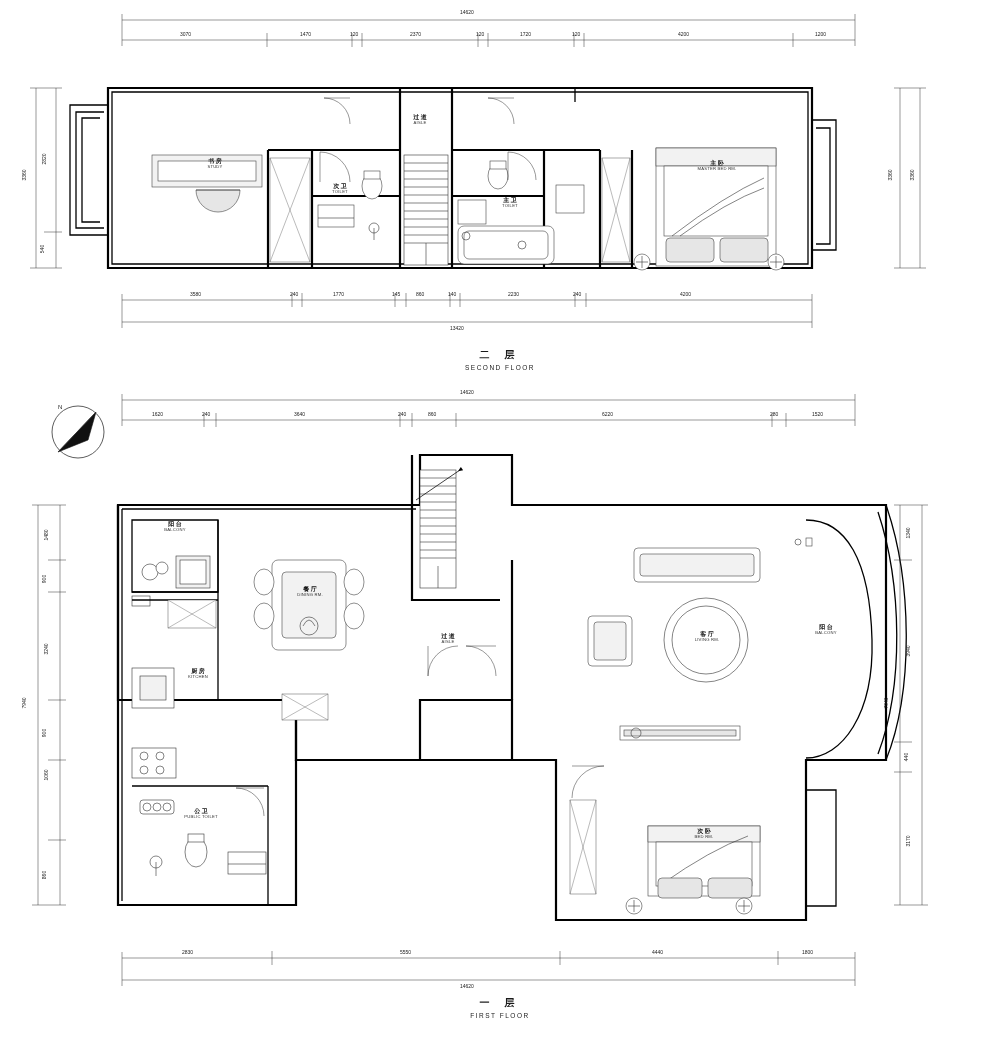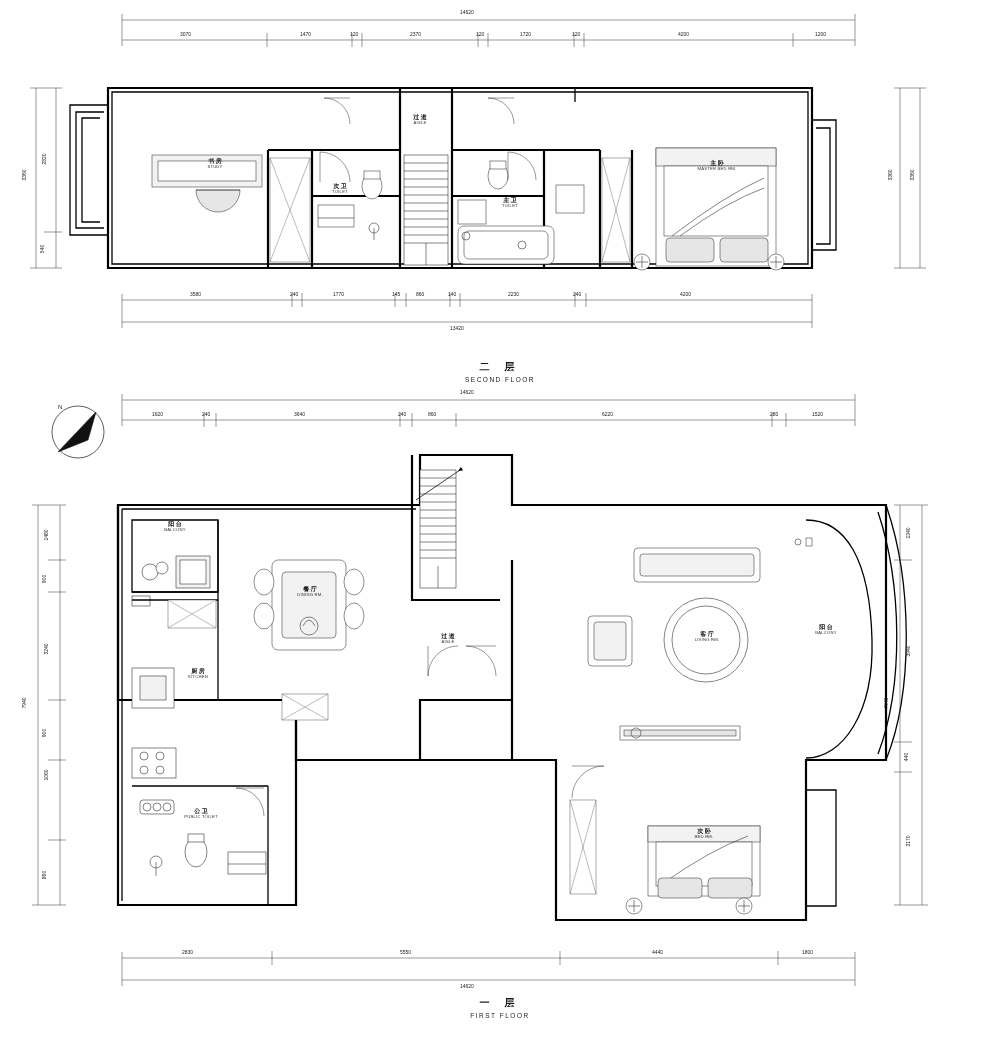--- a/index.html
+++ b/index.html
@@ -430,21 +430,21 @@
 </div>
 <div class="lbl" style="left:482px;top:197px;width:56px;">
   <div class="roomname">主 卫</div>
   <div class="roomsub">TOILET</div>
 </div>
 <div class="lbl" style="left:686px;top:160px;width:62px;">
   <div class="roomname">主 卧</div>
   <div class="roomsub">MASTER BED RM.</div>
 </div>
 
-<div class="floortitle" style="left:430px;top:360px;width:140px;">
+<div class="floortitle" style="left:430px;top:348px;width:140px;">
   <div class="cn">二 层</div>
   <div class="en">SECOND FLOOR</div>
 </div>
 
 <div class="dim" style="left:58px;top:404px;font-size:6px;">N</div>
 
 <div class="dim" style="left:460px;top:389px;">14620</div>
 <div class="dim" style="left:152px;top:411px;">1620</div>
 <div class="dim" style="left:202px;top:411px;">240</div>
 <div class="dim" style="left:294px;top:411px;">3640</div>

